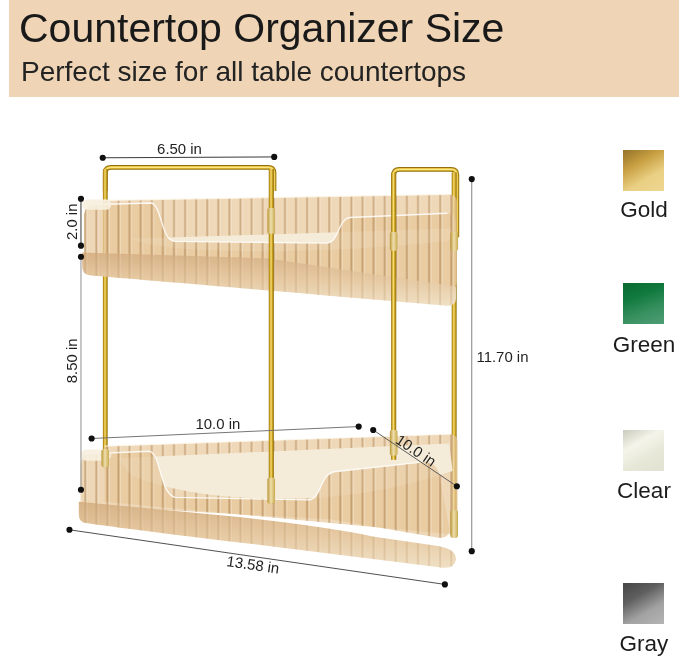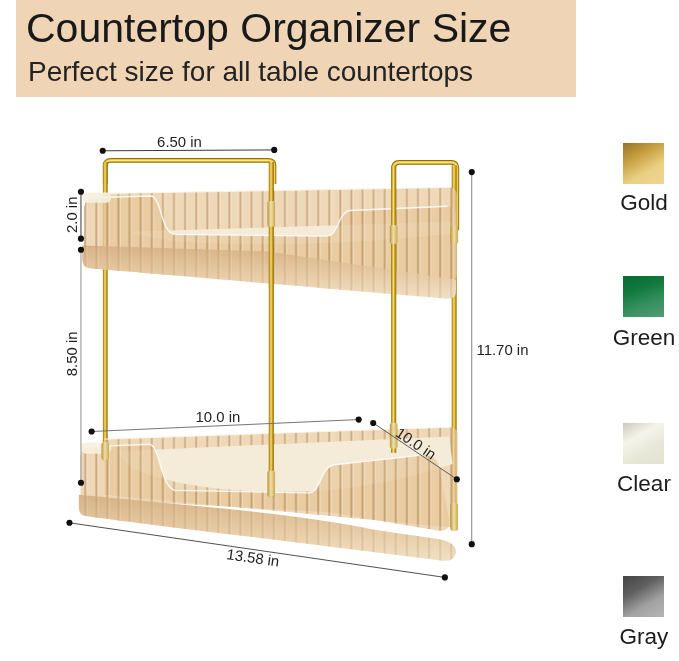--- a/index.html
+++ b/index.html
@@ -1,23 +1,23 @@
 <!DOCTYPE html>
 <html><head>
 <meta charset="utf-8">
 <style>
   html,body{margin:0;padding:0;background:#fff;}
   .page{position:relative;width:679px;height:661px;background:#ffffff;overflow:hidden;
         font-family:"Liberation Sans",sans-serif;}
-  .header{position:absolute;left:16px;top:0;width:560px;height:97px;box-sizing:border-box;
+  .header{position:absolute;left:9px;top:0;width:670px;height:97px;box-sizing:border-box;
           padding:6px 0 4px 10px;}
   .header h1{margin:0;font-size:41px;font-weight:400;color:#191919;line-height:1.12;
              letter-spacing:0px;}
   .header p{margin:4px 0 0 2px;font-size:28px;font-weight:400;color:#232323;}
-  .canvas{position:absolute;left:0;top:103px;width:679px;height:504px;}
+  .canvas{position:absolute;left:0;top:110px;width:679px;height:504px;}
   .canvas-svg{position:absolute;left:0;top:0;}
   .dim-text{font-family:"Liberation Sans",sans-serif;font-size:17.5px;fill:#1f1f1f;}
   .swatch{position:absolute;left:623px;width:41px;height:41px;}
   .swatch-label{position:absolute;left:598px;width:92px;text-align:center;
                 font-size:22.5px;color:#1c1c1c;}
 </style>
 </head>
 <body>
 
 <div class="page">

